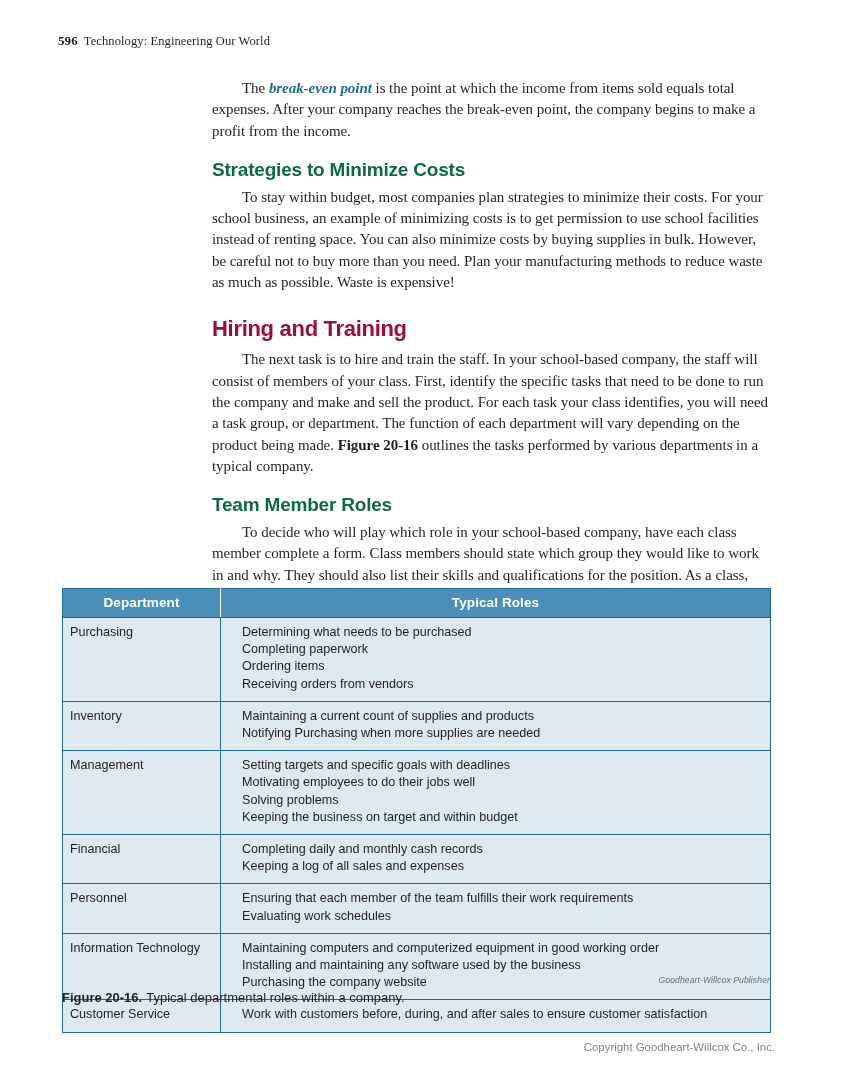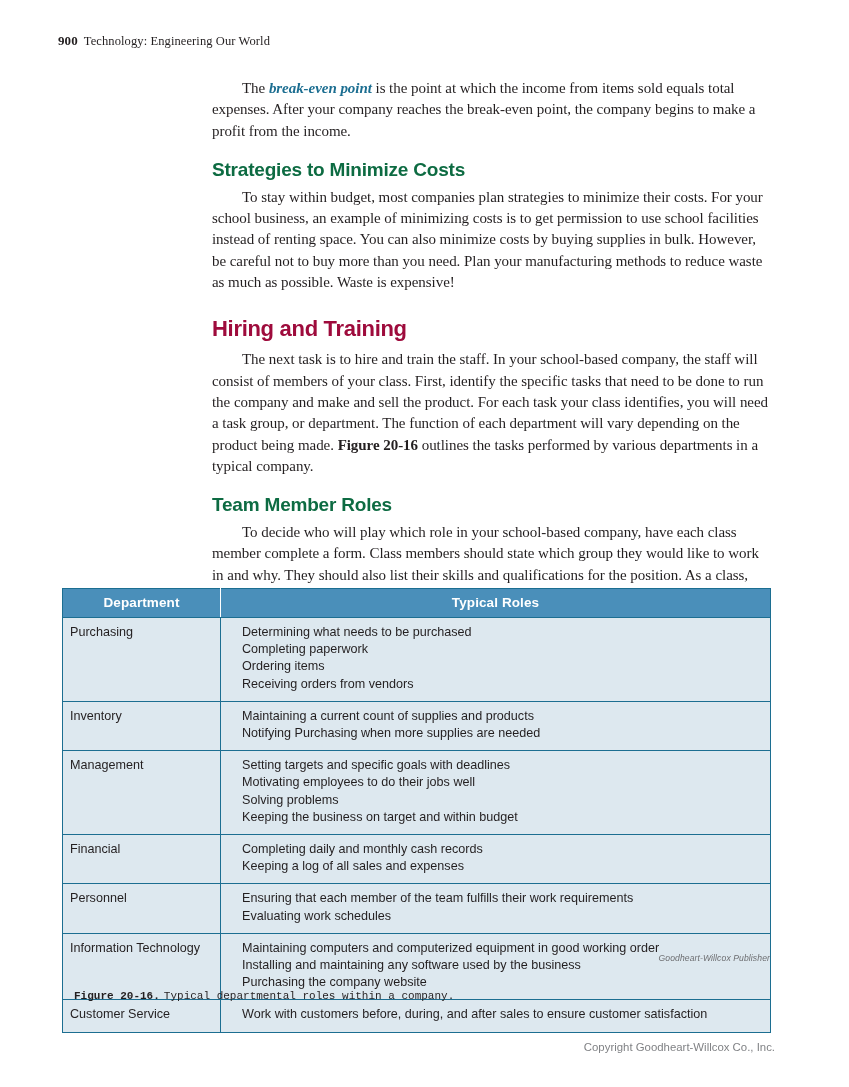--- a/index.html
+++ b/index.html
@@ -130,37 +130,36 @@
   }
   .fig-table td:last-child { border-right: none; }
   .fig-table td.dept { padding-left: 7px; }
   .fig-table td.roles { padding-left: 21px; }
   .fig-table .role-line { display: block; white-space: nowrap; }
 
   
   .credit {
     position: absolute;
     right: 79px;
-    top: 953px;
+    top: 975px;
     font-family: "Liberation Sans", sans-serif;
     font-style: italic;
     font-size: 8.6px;
     color: #6d6e71;
     letter-spacing: 0.1px;
     white-space: nowrap;
   }
   .caption {
     position: absolute;
     left: 62px;
     top: 990px;
-    font-family: Liberation Mono, monospace;
-    font-size: 11px;
-    color: #231f20;
-    white-space: nowrap;
-    padding-left: 12px;
+    font-family: Liberation Sans, sans-serif;
+    font-size: 13px;
+    color: #231f20;
+    white-space: nowrap;
   }
   .caption .cap-label {
     font-weight: bold;
     margin-right: 4px;
   }
 
   
   .copyright {
     position: absolute;
     right: 74px;
@@ -170,21 +169,21 @@
     color: #808285;
     white-space: nowrap;
   }
 </style>
 </head>
 <body>
 
 <div class="page">
 
   <div class="running-head">
-    <span class="folio">900</span><span class="book-title">Technology: Engineering Our World</span>
+    <span class="folio">596</span><span class="book-title">Technology: Engineering Our World</span>
   </div>
 
   <div class="text-col">
 
     <p class="body-par"><span>The </span><span class="term">break-even point</span><span> is the point at which the income from items sold equals total expenses. After your company reaches the break-even point, the company begins to make a profit from the income.</span></p>
 
     <h2 class="head-green">Strategies to Minimize Costs</h2>
 
     <p class="body-par">To stay within budget, most companies plan strategies to minimize their costs. For your school business, an example of minimizing costs is to get permission to use school facilities instead of renting space. You can also minimize costs by buying supplies in bulk. However, be careful not to buy more than you need. Plan your manufacturing methods to reduce waste as much as possible. Waste is expensive!</p>
 

